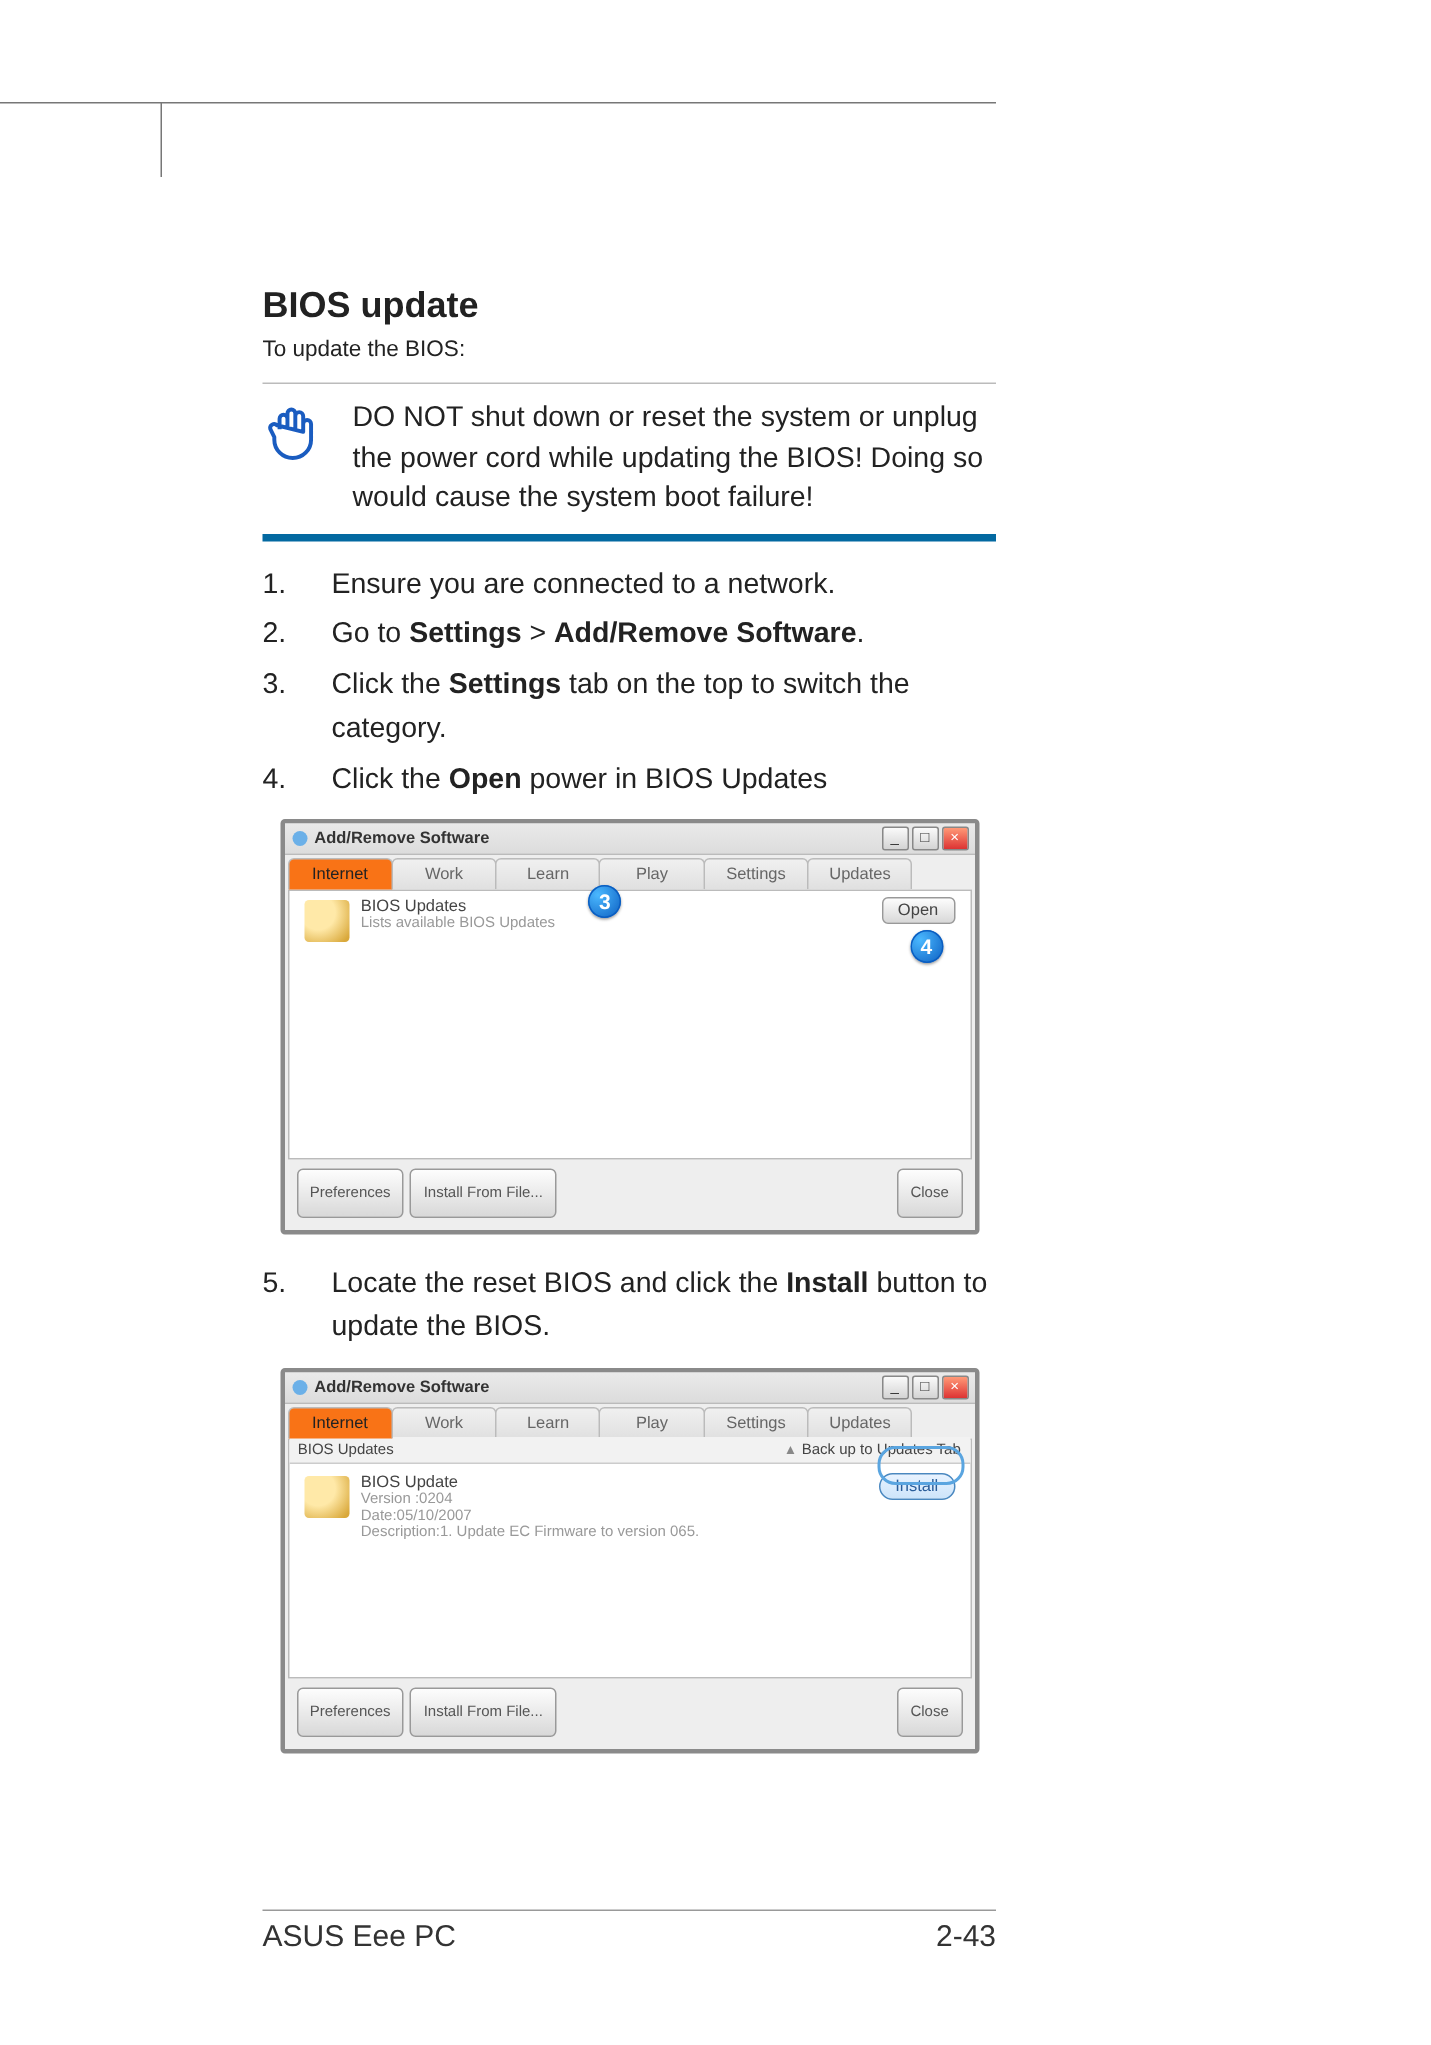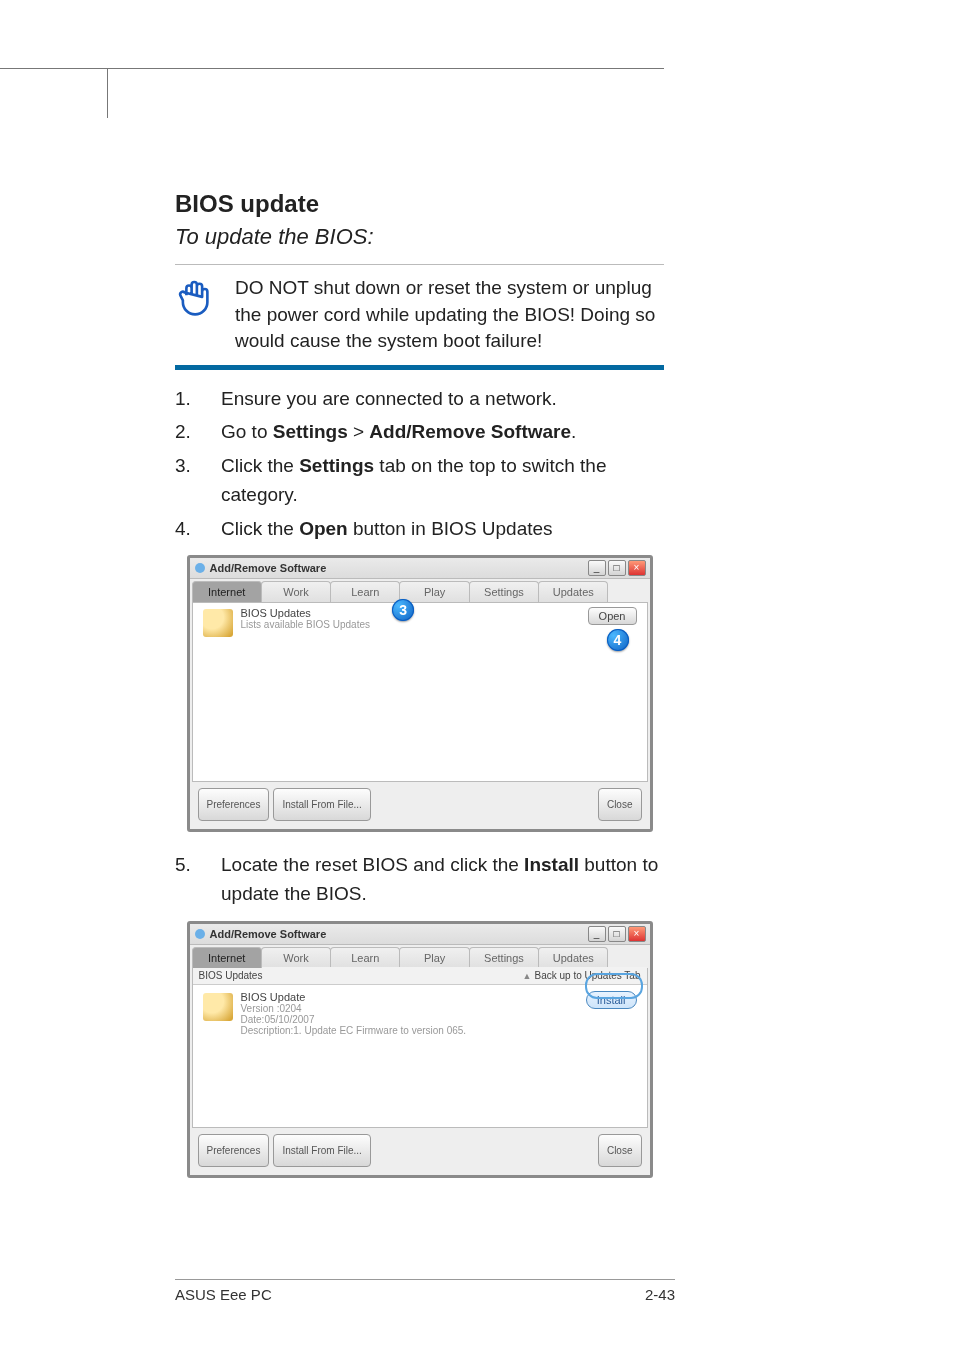--- a/index.html
+++ b/index.html
@@ -35,21 +35,21 @@
     margin-top: 120px;
     margin-left: 75px;
     max-width: 690px;
   }
   h2 {
     font-size: 24px;
     font-weight: 700;
     margin: 0 0 6px 0;
     color: #222;
   }
-  .lead { font-size: 22px; margin: 0 0 14px 0; font-style: italic; }
+  .lead { font-size: 15px; margin: 0 0 14px 0; }
   .warn-box {
     border-top: 1px solid #bbb;
     border-bottom: 5px solid #0369a1;
     padding: 10px 0 10px 0;
     display: flex;
     gap: 18px;
     align-items: flex-start;
     margin-bottom: 14px;
   }
   .warn-icon {
@@ -118,21 +118,21 @@
     text-align: center;
     padding: 4px 0;
     border: 1px solid #bbb;
     border-bottom: none;
     background: linear-gradient(#f0f0f0,#e0e0e0);
     border-top-left-radius: 4px;
     border-top-right-radius: 4px;
     margin-right: -1px;
     color:#666;
   }
-  .tab.active { background: #a3a3a3; color:#222; position:relative; z-index:2; }
+  .tab.active { background: #f97316; color:#222; position:relative; z-index:2; }
   .tab-spacer { flex: 0.6; border:none; background:transparent; }
 
   .panel {
     background: #fff;
     border: 1px solid #bbb;
     position: relative;
     z-index:1;
     margin: 0 2px;
     padding: 4px 10px;
     min-height: 150px;
@@ -219,26 +219,26 @@
     width:54px; height:22px;
     border:2px solid #5aa5e0;
     border-radius:12px;
     pointer-events:none;
   }
 
   .footer {
     position: absolute;
     bottom: 60px;
     left: 175px;
-    right: 79px;
+    right: 90px;
     border-top: 1px solid #999;
     padding-top: 6px;
     display: flex;
     justify-content: space-between;
-    font-size: 15px;
+    font-size: 20px;
     color: #333;
   }
 </style>
 </head>
 <body>
 
 <div class="page">
   <div class="top-rule">
       <div class="tick"></div>
     </div>
@@ -267,21 +267,21 @@
       </li>
       <li>
         <span class="num">3.</span>
         <span class="txt">
           <span>Click the </span><b>Settings</b><span> tab on the top to switch the category.</span>
         </span>
       </li>
       <li>
         <span class="num">4.</span>
         <span class="txt">
-          <span>Click the </span><b>Open</b><span> button in BIOS Updates</span>
+          <span>Click the </span><b>Open</b><span> power in BIOS Updates</span>
         </span>
       </li>
     </ol>
 
     <div class="shot">
       <div class="title-bar">
         <svg class="tb-icon" viewBox="0 0 12 12">
             <circle cx="6" cy="6" r="5" fill="#6bb0e8"></circle>
           </svg>
         <span class="tb-title">Add/Remove Software</span>

